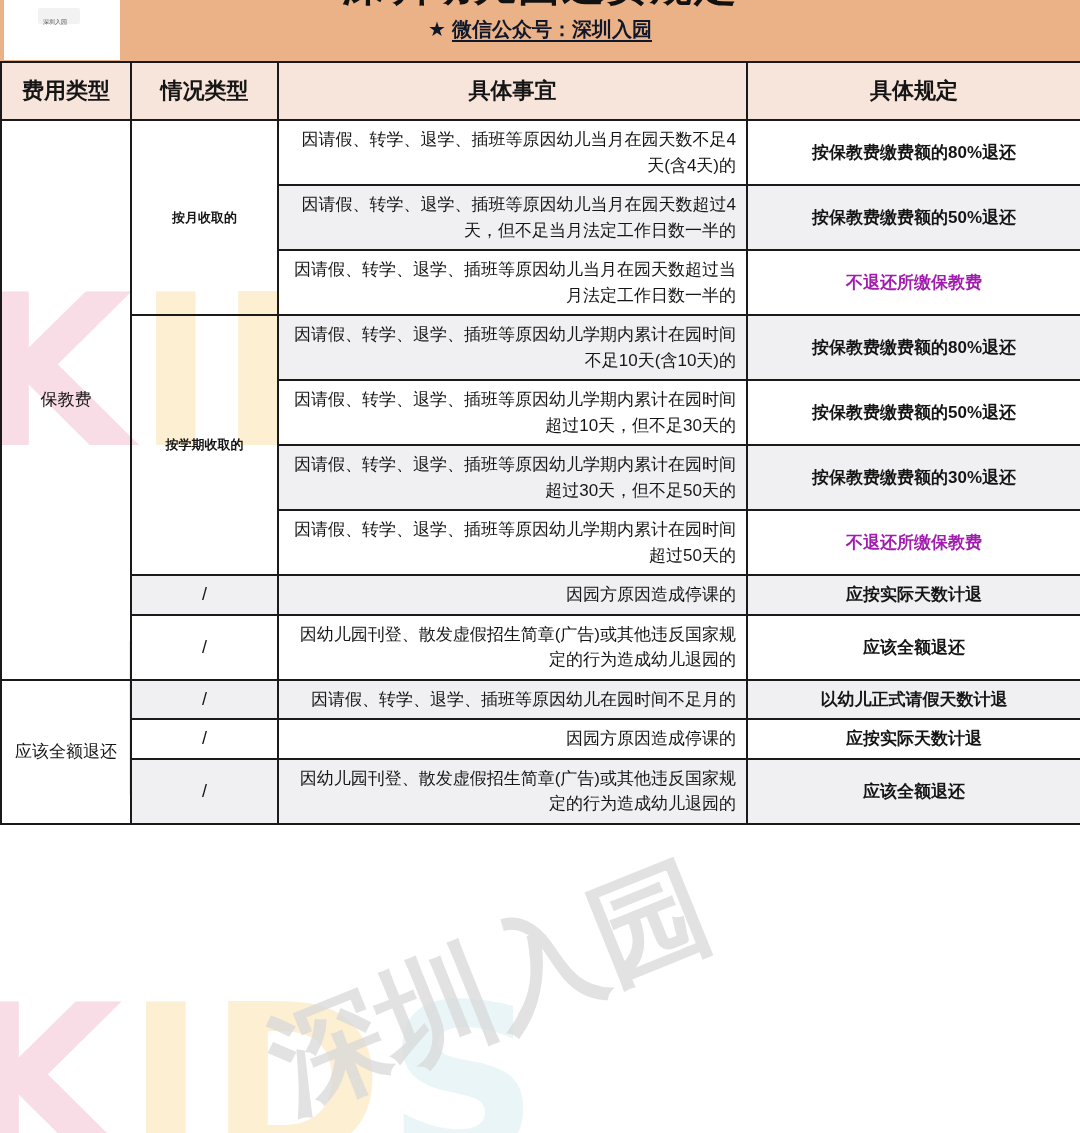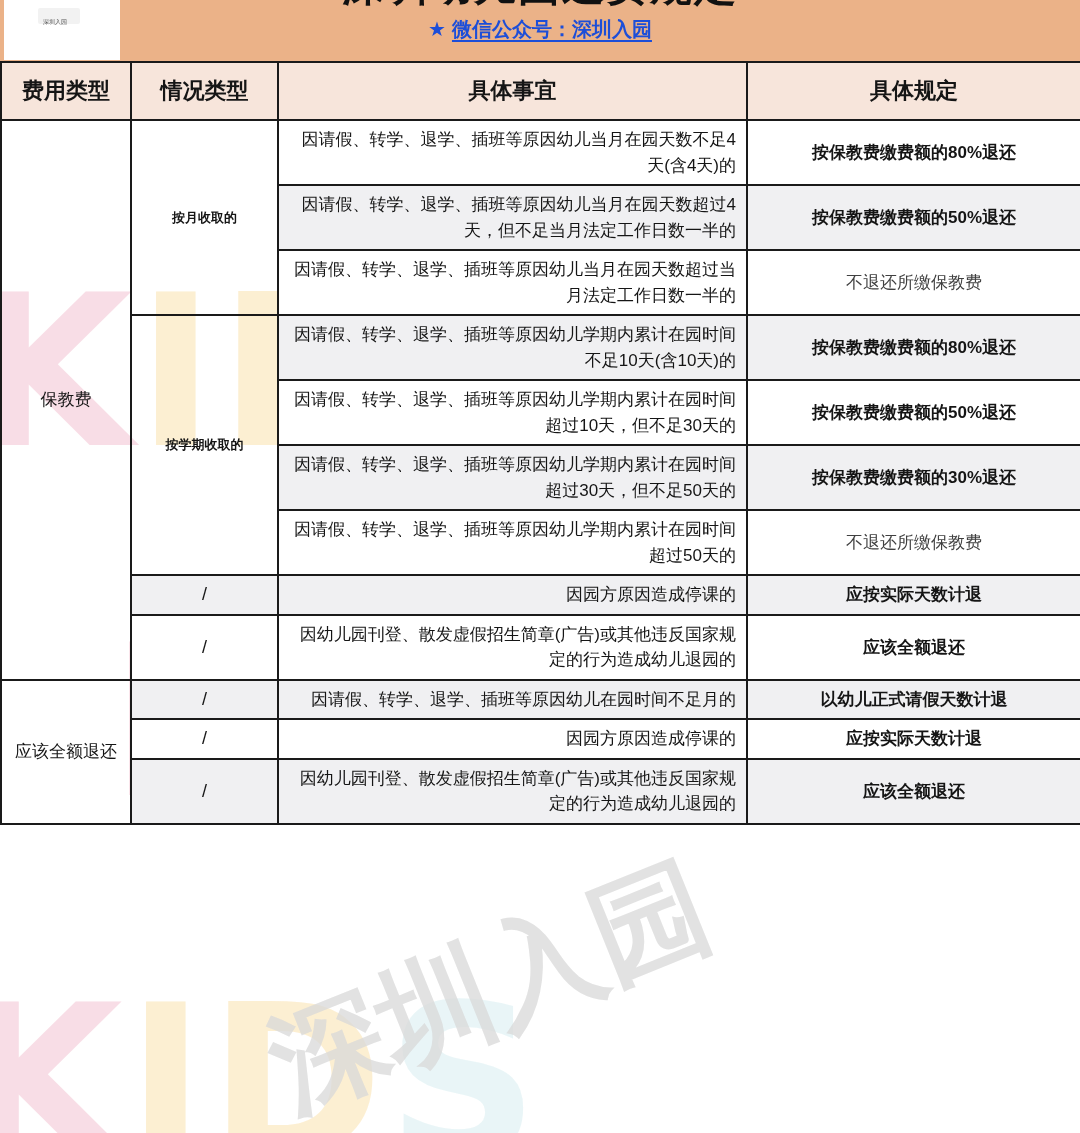--- a/index.html
+++ b/index.html
@@ -102,21 +102,21 @@
     color: #111;
     letter-spacing: 2px;
   }
   .banner-sub {
     position: absolute;
     left: 0; right: 0;
     top: 16px;
     text-align: center;
     font-size: 20px;
     font-weight: 700;
-    color: #1d4ed8;
+    color: #0f172a;
   }
   .banner-sub .star { margin-right: 6px; }
   .banner-sub .u { text-decoration: underline; text-underline-offset: 4px; }
 
   
   table {
     position: relative;
     z-index: 2;
     width: 1080px;
     border-collapse: collapse;
@@ -146,21 +146,21 @@
     text-align: center;
   }
   td.case-label { font-weight: 700; font-size: 13px; }
   td.detail {
     text-align: right;
     line-height: 1.5;
   }
   td.rule {
     text-align: center;
   }
-  td.rule.red { color: #404040; font-weight: 400; }
+  td.rule.red { color: #a21caf; font-weight: 700; }
   td.rule.bold { font-weight: 700; }
   td.slash { text-align: center; font-size: 18px; }
 
   tr.shade > td { background: #f0f0f2; }
   tr.plain > td { background: #ffffff; }
   td.transparent { background: transparent !important; }
 </style>
 </head>
 <body>
 

